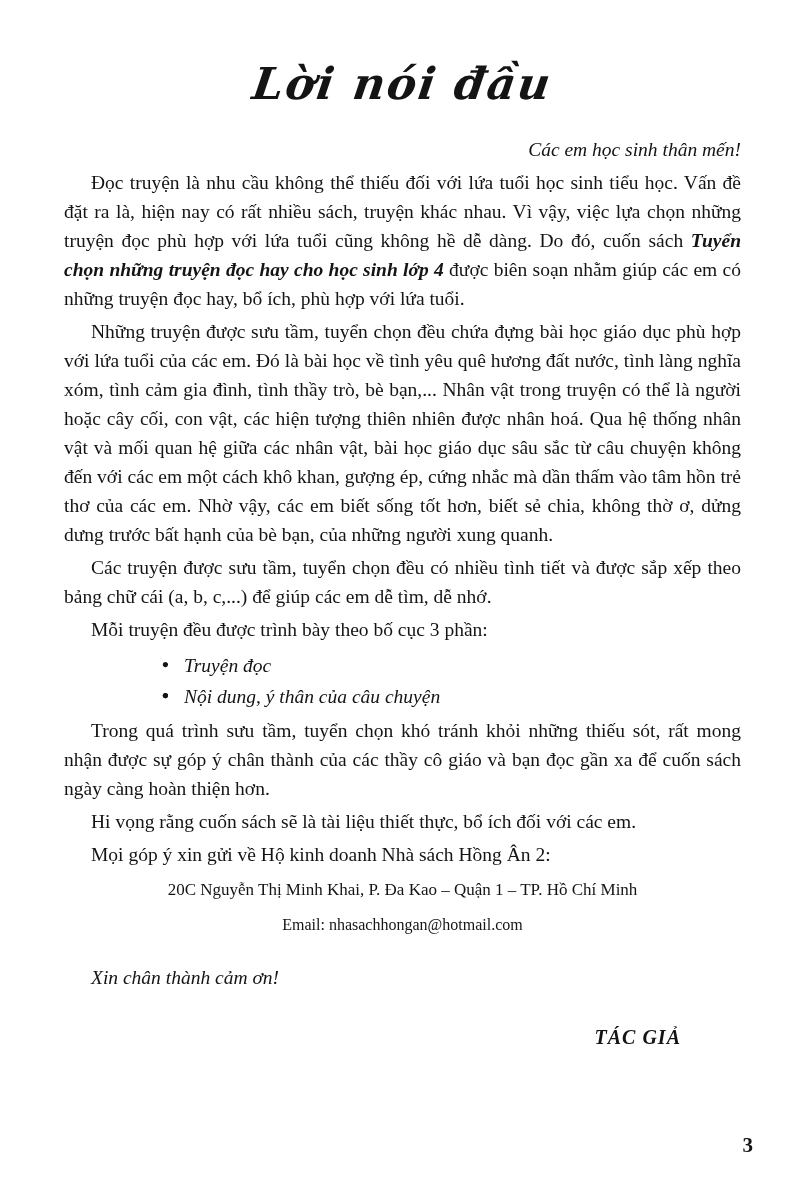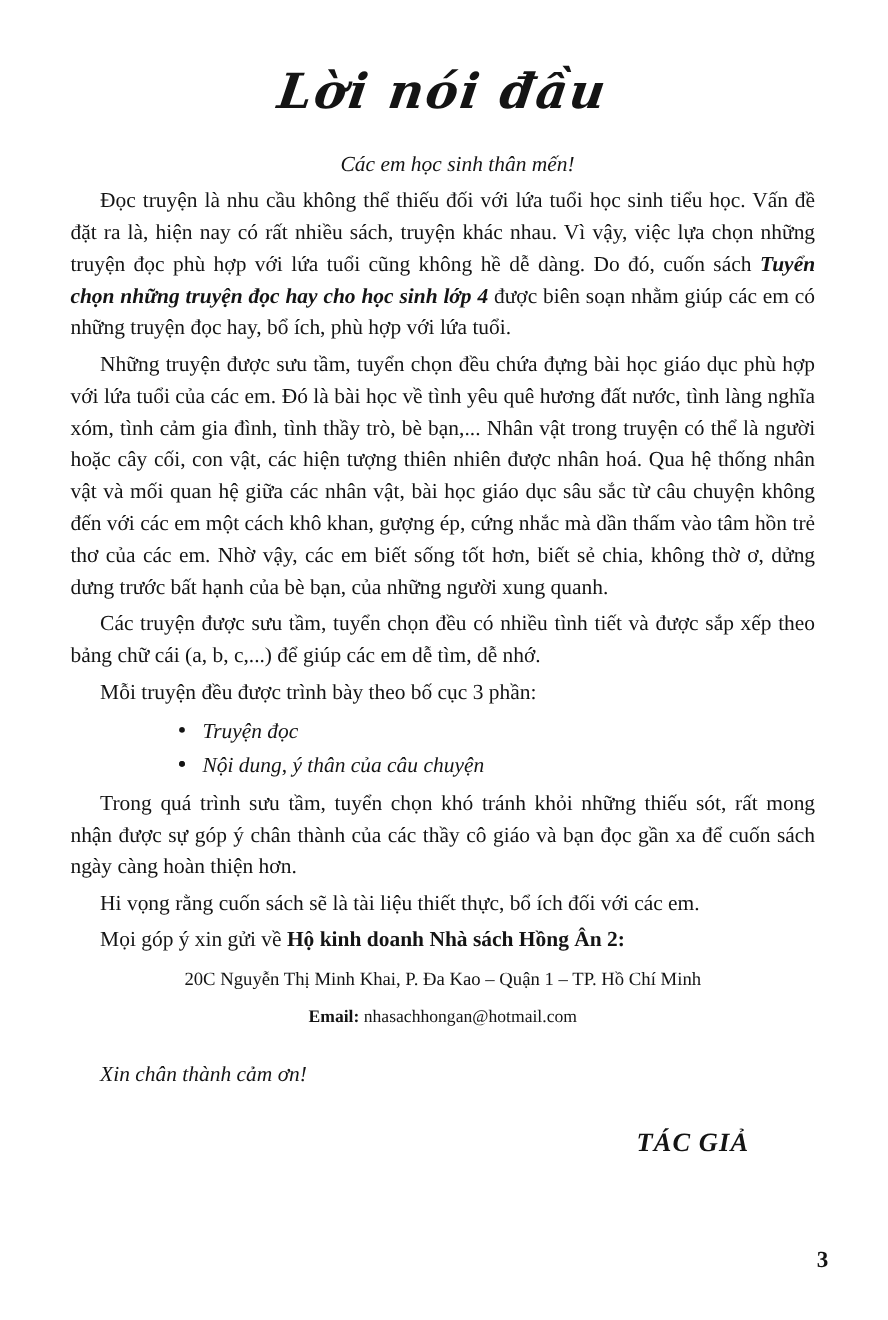--- a/index.html
+++ b/index.html
@@ -26,24 +26,24 @@
   }
   .para {
     font-size: 19.5px;
     line-height: 29px;
     text-align: justify;
     text-indent: 27px;
     margin-top: 4px;
   }
   .greeting {
     font-style: italic;
-    text-align: center;
+    text-align: right;
   }
   .bold-italic { font-weight: bold; font-style: italic; }
-  .bold { font-weight: bold; }
+  .bold { font-weight: normal; }
   ul.bullets {
     list-style: none;
     margin: 6px 0 4px 98px;
   }
   ul.bullets li {
     font-style: italic;
     font-size: 19.5px;
     line-height: 31px;
     position: relative;
     padding-left: 22px;
@@ -68,21 +68,21 @@
     margin-top: 6px;
   }
   .thanks {
     font-style: italic;
     text-align: left;
     margin-top: 24px;
   }
   .author-line {
     font-weight: bold;
     font-style: italic;
-    font-size: 24px;
+    font-size: 20px;
     text-align: right;
     padding-right: 60px;
     margin-top: 34px;
     letter-spacing: 1px;
   }
   .page-number {
     position: absolute;
     right: 54px;
     bottom: 42px;
     font-weight: bold;

